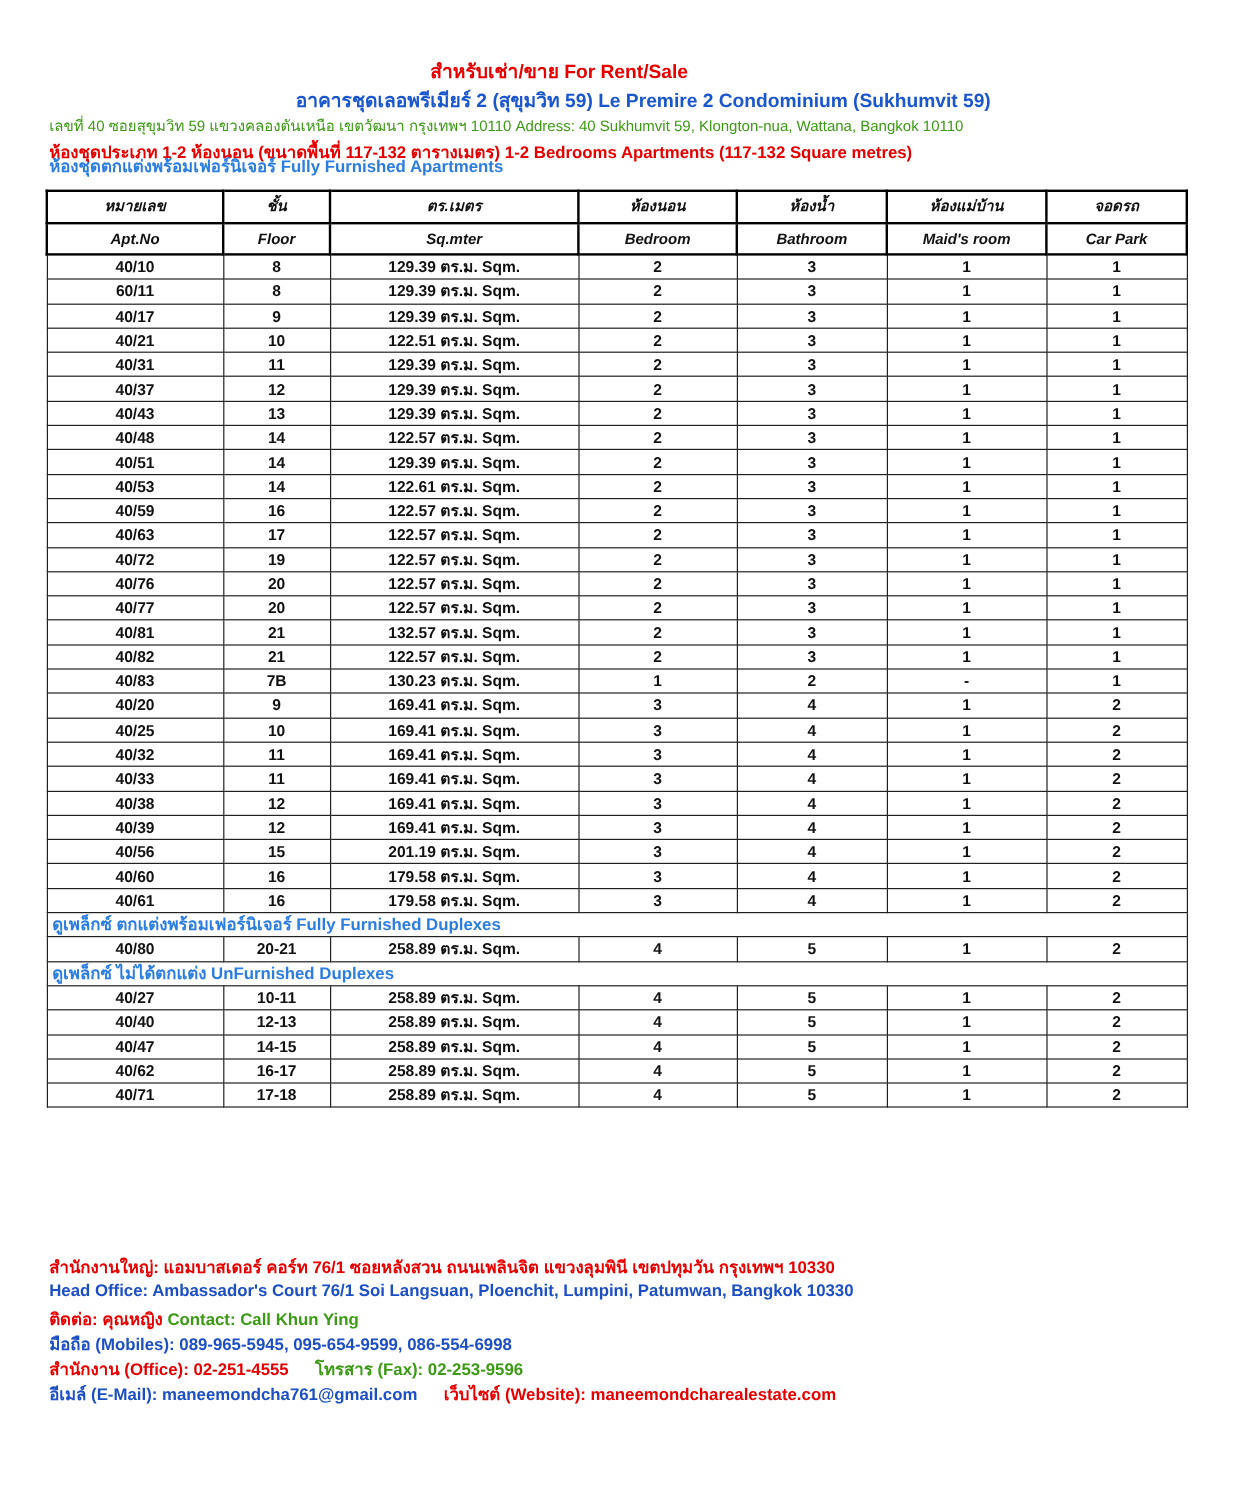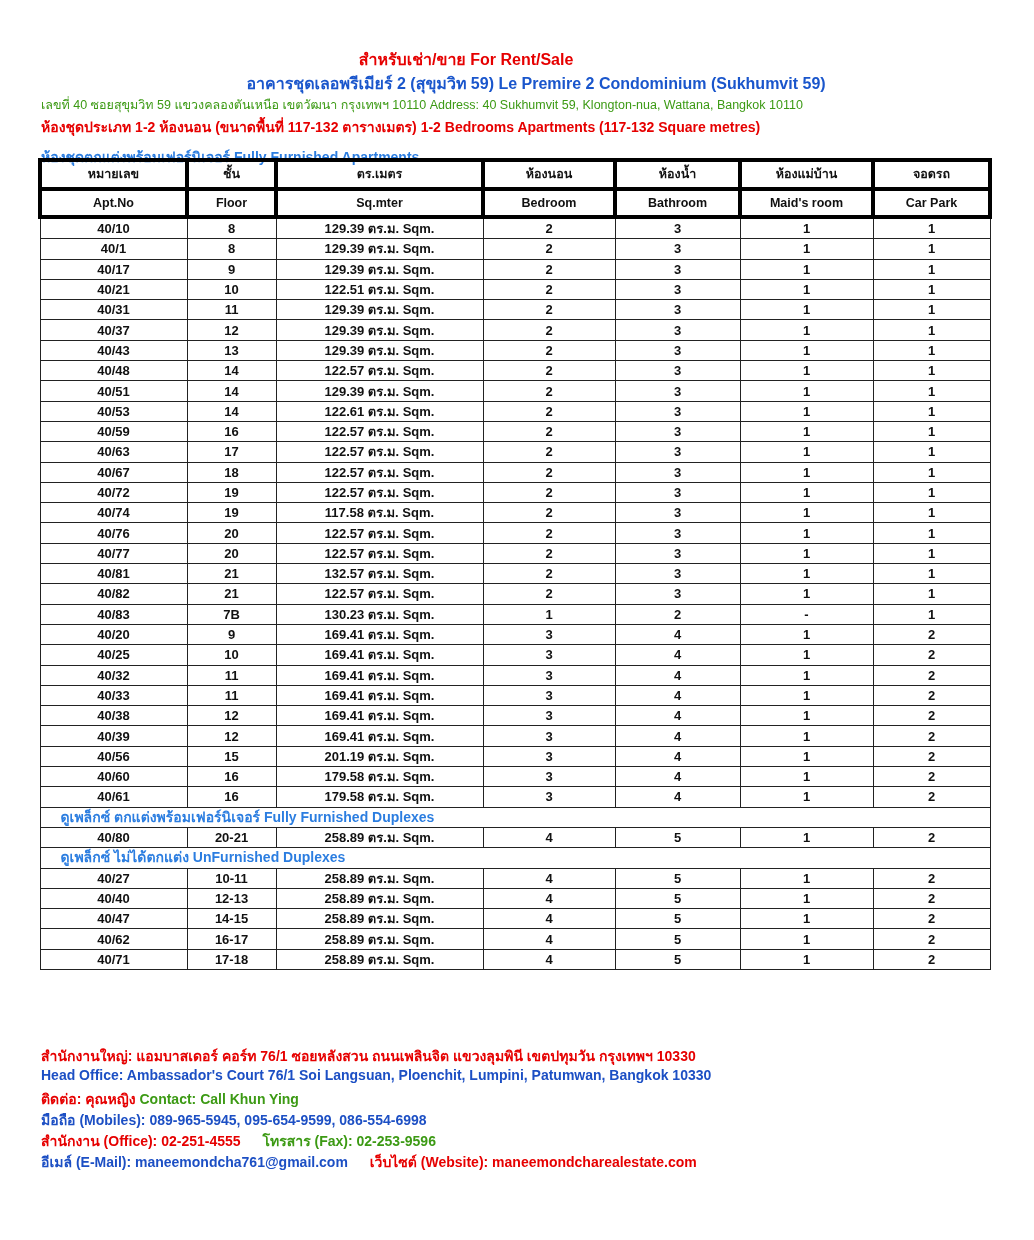--- a/index.html
+++ b/index.html
@@ -8,29 +8,29 @@
   .line { position: absolute; white-space: nowrap; font-weight: bold; }
   .red { color: #e60000; }
   .blue { color: #1a56cc; }
   .lblue { color: #2b7de0; }
   .green { color: #3c9a14; }
   .darkblue { color: #1c4fc4; }
   #title1 { top: 47px; left: 0; width: 932px; text-align: center; font-size: 16px; }
   #title2 { top: 71px; left: 0; width: 1072px; text-align: center; font-size: 16px; }
   #addr { top: 95px; left: 41px; font-size: 12.5px; font-weight: normal; }
   #rtype { top: 116px; left: 41px; font-size: 14px; }
-  #sec1 { top: 146px; left: 41px; font-size: 14px; }
+  #sec1 { top: 127px; left: 41px; font-size: 14px; }
 
   table.grid { position: absolute; left: 38px; top: 158px; border-collapse: collapse;
                table-layout: fixed; width: 952px; }
   table.grid td, table.grid th { border: 1.5px solid #222; text-align: center; font-weight: bold;
                font-size: 13px; color: #111; padding: 0; height: 19.3px; line-height: 19px; overflow: hidden; white-space: nowrap; }
-  table.grid thead th { height: 25px; line-height: 25px; font-size: 12.5px; border: 4px solid #000000; }
+  table.grid thead th { height: 25px; line-height: 25px; font-size: 12.5px; border: 2px solid #000000; font-style: italic; }
   table.grid thead tr.en th { height: 24px; line-height: 24px; }
-  table.grid tr.section td { text-align: left; color: #2b7de0; font-size: 14px; padding-left: 20px; border-top: 1.5px solid #222; border-bottom: 1.5px solid #222; }
+  table.grid tr.section td { text-align: left; color: #2b7de0; font-size: 14px; padding-left: 4px; border-top: 1.5px solid #222; border-bottom: 1.5px solid #222; }
   .footer { position: absolute; left: 41px; font-size: 14px; white-space: nowrap; font-weight: bold; }
   #f1 { top: 1045px; }
   #f2 { top: 1067px; }
   #f3 { top: 1088px; text-align: right; }
   #f4 { top: 1109px; }
   #f5 { top: 1130px; }
   #f6 { top: 1151px; }
   .gap { display: inline-block; width: 18px; }
 </style>
 </head>
@@ -79,21 +79,21 @@
       <tr>
         <td>40/10</td>
         <td>8</td>
         <td>129.39 ตร.ม. Sqm.</td>
         <td>2</td>
         <td>3</td>
         <td>1</td>
         <td>1</td>
       </tr>
       <tr>
-        <td>40/1</td>
+        <td>60/11</td>
         <td>8</td>
         <td>129.39 ตร.ม. Sqm.</td>
         <td>2</td>
         <td>3</td>
         <td>1</td>
         <td>1</td>
       </tr>
       <tr>
         <td>40/17</td>
         <td>9</td>
@@ -178,41 +178,23 @@
       <tr>
         <td>40/63</td>
         <td>17</td>
         <td>122.57 ตร.ม. Sqm.</td>
         <td>2</td>
         <td>3</td>
         <td>1</td>
         <td>1</td>
       </tr>
       <tr>
-        <td>40/67</td>
-        <td>18</td>
-        <td>122.57 ตร.ม. Sqm.</td>
-        <td>2</td>
-        <td>3</td>
-        <td>1</td>
-        <td>1</td>
-      </tr>
-      <tr>
         <td>40/72</td>
         <td>19</td>
         <td>122.57 ตร.ม. Sqm.</td>
-        <td>2</td>
-        <td>3</td>
-        <td>1</td>
-        <td>1</td>
-      </tr>
-      <tr>
-        <td>40/74</td>
-        <td>19</td>
-        <td>117.58 ตร.ม. Sqm.</td>
         <td>2</td>
         <td>3</td>
         <td>1</td>
         <td>1</td>
       </tr>
       <tr>
         <td>40/76</td>
         <td>20</td>
         <td>122.57 ตร.ม. Sqm.</td>
         <td>2</td>

